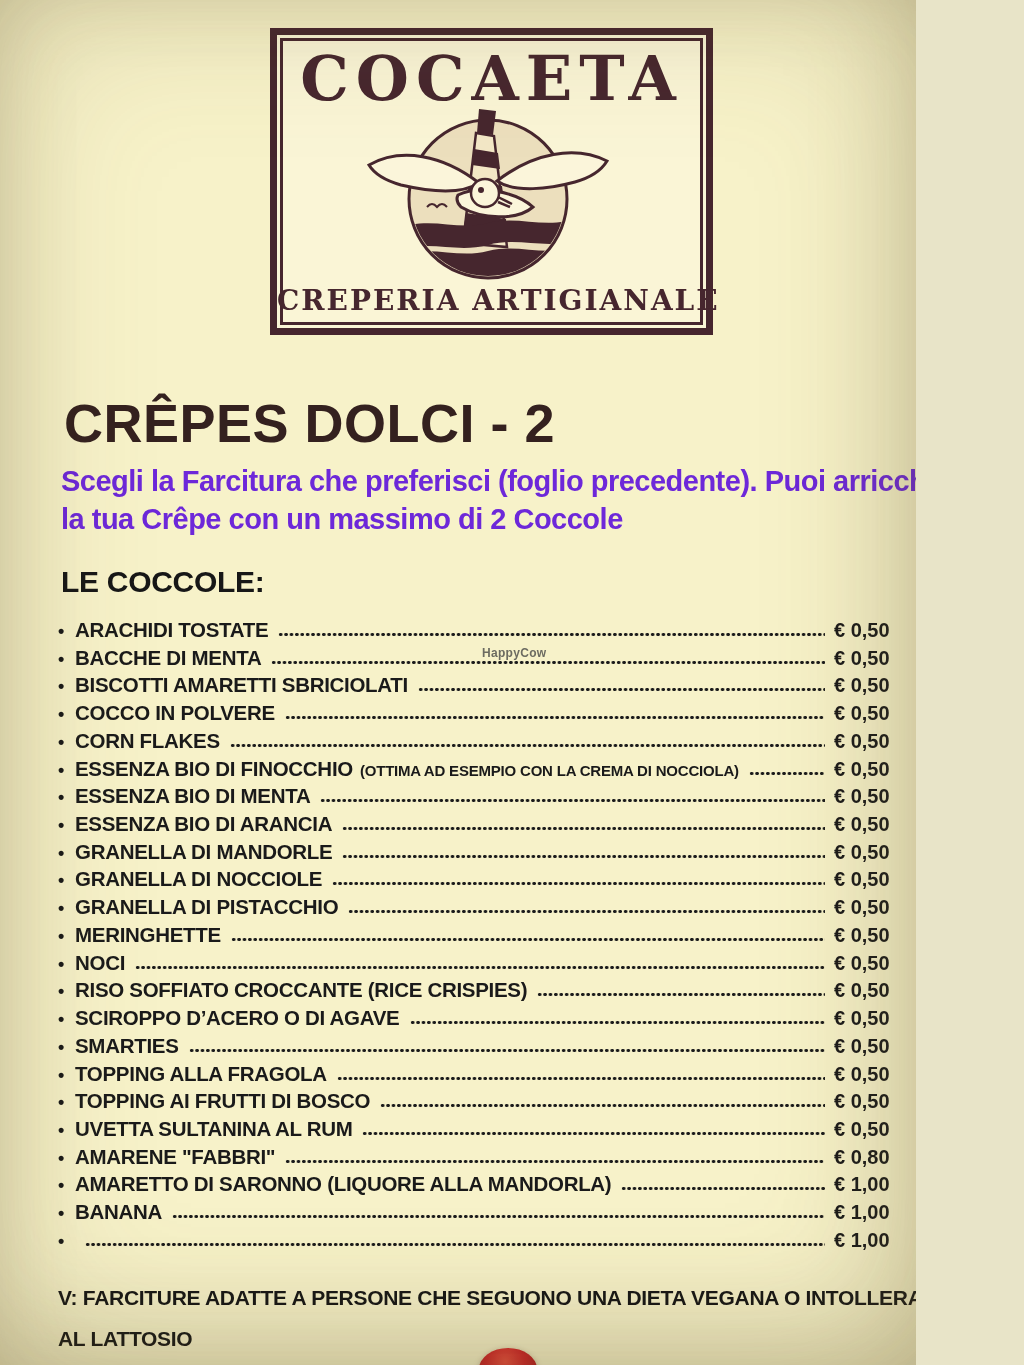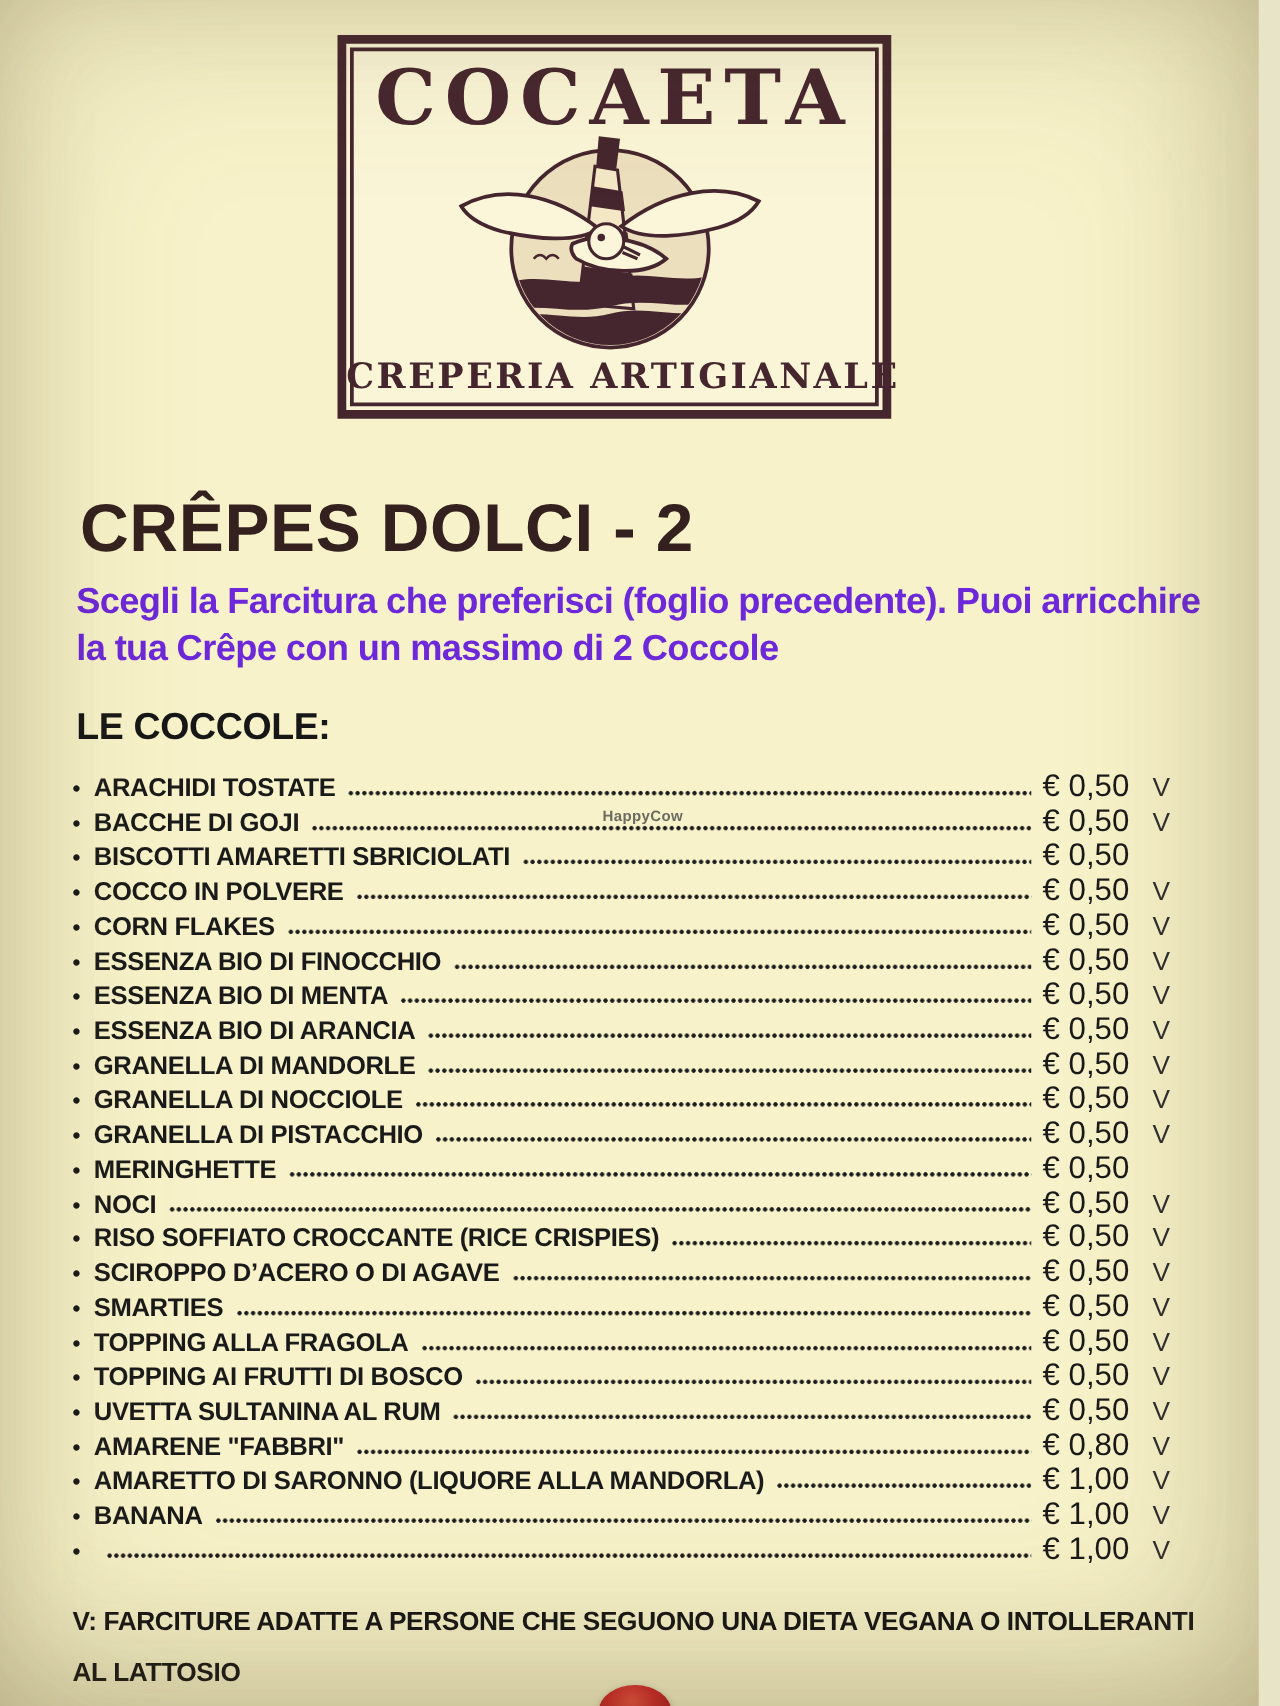--- a/index.html
+++ b/index.html
@@ -1,17 +1,17 @@
 <!DOCTYPE html>
 <html style="--paper: #f7f2c9; --ink: #1a1a1a; --brand: #46262e; --title-ink: #34211f; --magnet-red: #cf2025;"><head>
 <meta charset="utf-8">
 <style>
   html,body { margin:0; padding:0; background:#e8e4c8; }
   #page {
-    position:relative; width:1007px; height:1365px; overflow:hidden;
+    position:relative; width:916px; height:1365px; overflow:hidden;
     background: var(--paper, #f7f2c9);
     font-family:"Liberation Sans", sans-serif;
     color: var(--ink, #1a1a1a);
   }
   .vignette {
     position:absolute; inset:0; pointer-events:none; z-index:50;
     box-shadow:
       inset 0 0 150px 12px rgba(110,95,50,0.20),
       inset -25px -45px 130px -35px rgba(95,80,40,0.28),
       inset 25px 15px 100px -45px rgba(95,80,40,0.18);
@@ -61,21 +61,21 @@
   }
   .note {
     font-weight:700; font-size:15px; letter-spacing:-0.2px; margin-left:7px;
     line-height:27.72px; white-space:nowrap;
   }
   .leader {
     flex:1 1 auto; min-width:16px; height:5px; margin:0 9px 2px 10px;
     background-image: radial-gradient(circle, #1b1b1b 1.5px, rgba(0,0,0,0) 1.9px);
     background-size:5.4px 5px; background-repeat:repeat-x; background-position:left bottom;
   }
-  .price { flex:0 0 74px; font-weight:400; font-size:25px; line-height:27.72px; white-space:nowrap; }
+  .price { flex:0 0 74px; font-weight:700; font-size:20px; line-height:27.72px; white-space:nowrap; }
   .vflag { flex:0 0 42px; text-align:center; font-weight:400; font-size:21px; color:#2e2e2e; line-height:27.72px; }
 
   
   .footnote {
     position:absolute; left:58px; top:1277px; width:910px;
     font-size:21px; font-weight:700; line-height:41px; letter-spacing:-0.3px;
     color:#141414;
   }
 
   .watermark {
@@ -147,21 +147,21 @@
         <span class="bullet">•</span>
         <span class="name">ARACHIDI TOSTATE</span>
 
         <div class="leader"></div>
         <span class="price">€ 0,50</span>
         <span class="vflag">V</span>
       </div>
 
       <div class="row">
         <span class="bullet">•</span>
-        <span class="name">BACCHE DI GOJI</span>
+        <span class="name">BACCHE DI MENTA</span>
 
         <div class="leader"></div>
         <span class="price">€ 0,50</span>
         <span class="vflag">V</span>
       </div>
 
       <div class="row">
         <span class="bullet">•</span>
         <span class="name">BISCOTTI AMARETTI SBRICIOLATI</span>
 
@@ -184,20 +184,21 @@
         <span class="name">CORN FLAKES</span>
 
         <div class="leader"></div>
         <span class="price">€ 0,50</span>
         <span class="vflag">V</span>
       </div>
 
       <div class="row">
         <span class="bullet">•</span>
         <span class="name">ESSENZA BIO DI FINOCCHIO</span>
+        <span class="note">(OTTIMA AD ESEMPIO CON LA CREMA DI NOCCIOLA)</span>
         <div class="leader"></div>
         <span class="price">€ 0,50</span>
         <span class="vflag">V</span>
       </div>
 
       <div class="row">
         <span class="bullet">•</span>
         <span class="name">ESSENZA BIO DI MENTA</span>
 
         <div class="leader"></div>

